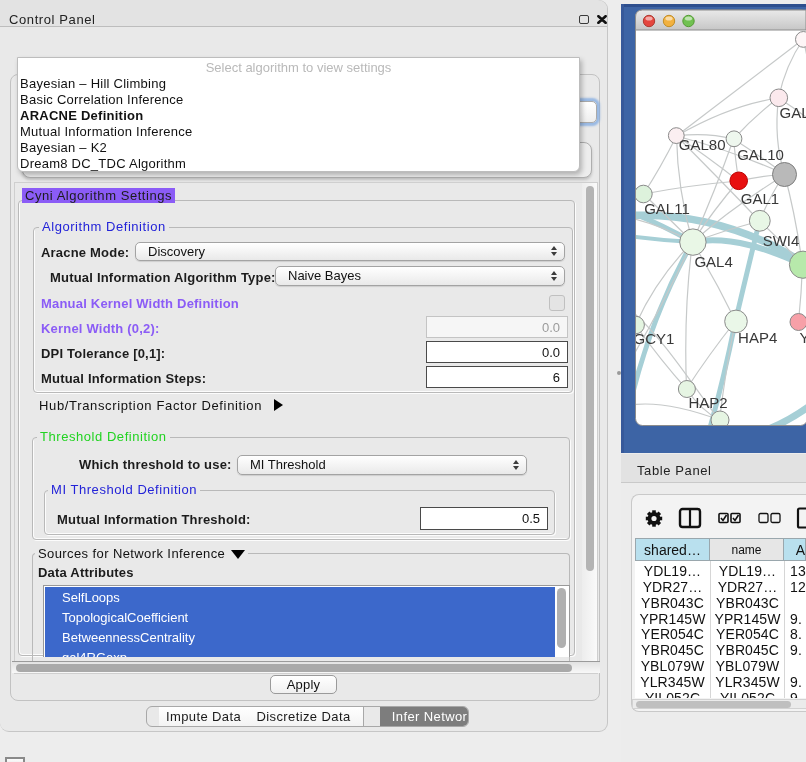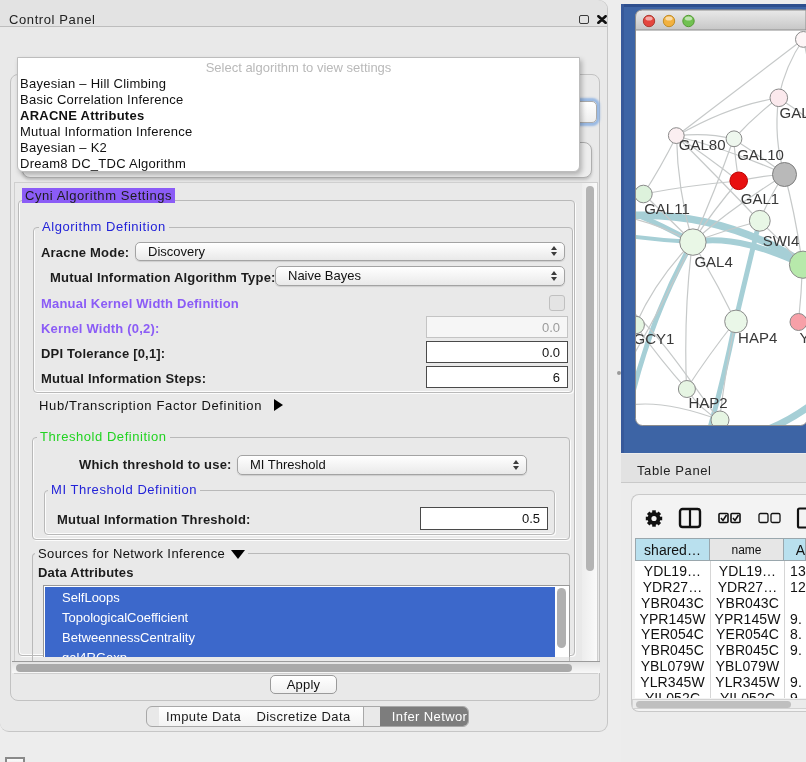--- a/index.html
+++ b/index.html
@@ -136,21 +136,21 @@
   </div>
 
   <div class="abs" style="left:5px; top:757px; width:20px; height:18px; border:2px solid #8a8a8a; background:linear-gradient(#fdfdfd,#ccc);"></div>
 
   <div class="abs" style="left:17px; top:57px; width:563px; height:115px; background:#fff;
       border:1px solid #bdbdbd; border-radius:0 0 6px 6px; box-shadow:2px 3px 5px rgba(0,0,0,0.25); z-index:50;">
     <div style="position:absolute; top:2px; width:100%; text-align:center; font-size:13px; color:#b9b9b9;">Select algorithm to view settings</div>
     <div style="position:absolute; top:17.5px; left:2px; font-size:13px; letter-spacing:0.25px; color:#111; line-height:16px; white-space:nowrap;">
       Bayesian – Hill Climbing<br>
       Basic Correlation Inference<br>
-      <b>ARACNE Attributes</b><br>
+      <b>ARACNE Definition</b><br>
       Mutual Information Inference<br>
       Bayesian – K2<br>
       Dream8 DC_TDC Algorithm</div>
   </div>
 
   <div class="abs" style="left:617px; top:371px; width:4px; height:4px; border-radius:2px; background:#9a9a9a;"></div>
 
   <svg class="abs" style="left:608px; top:0;" width="198" height="762" viewBox="0 0 198 762">
     <defs>
       <linearGradient id="tbar" x1="0" y1="0" x2="0" y2="1">

